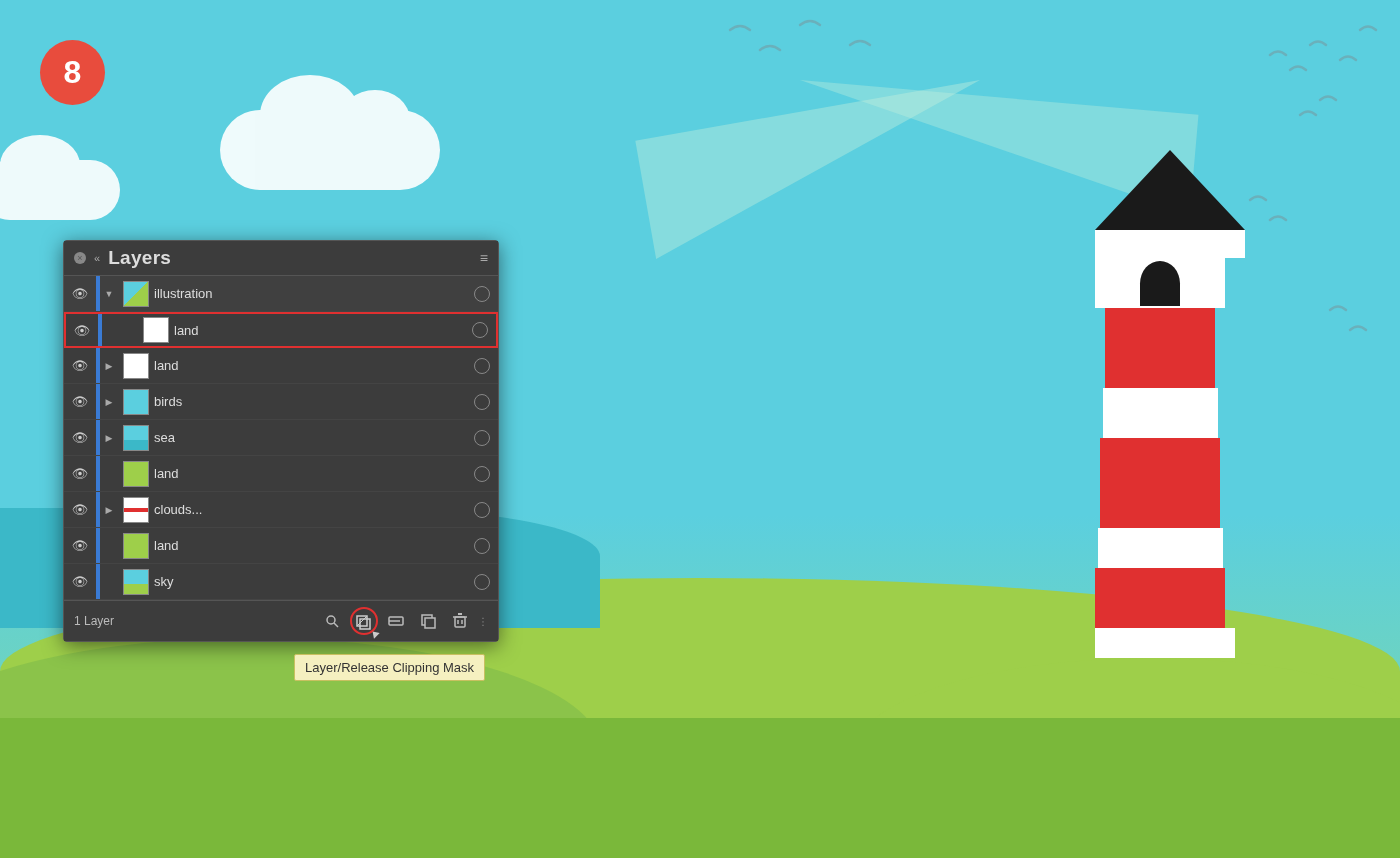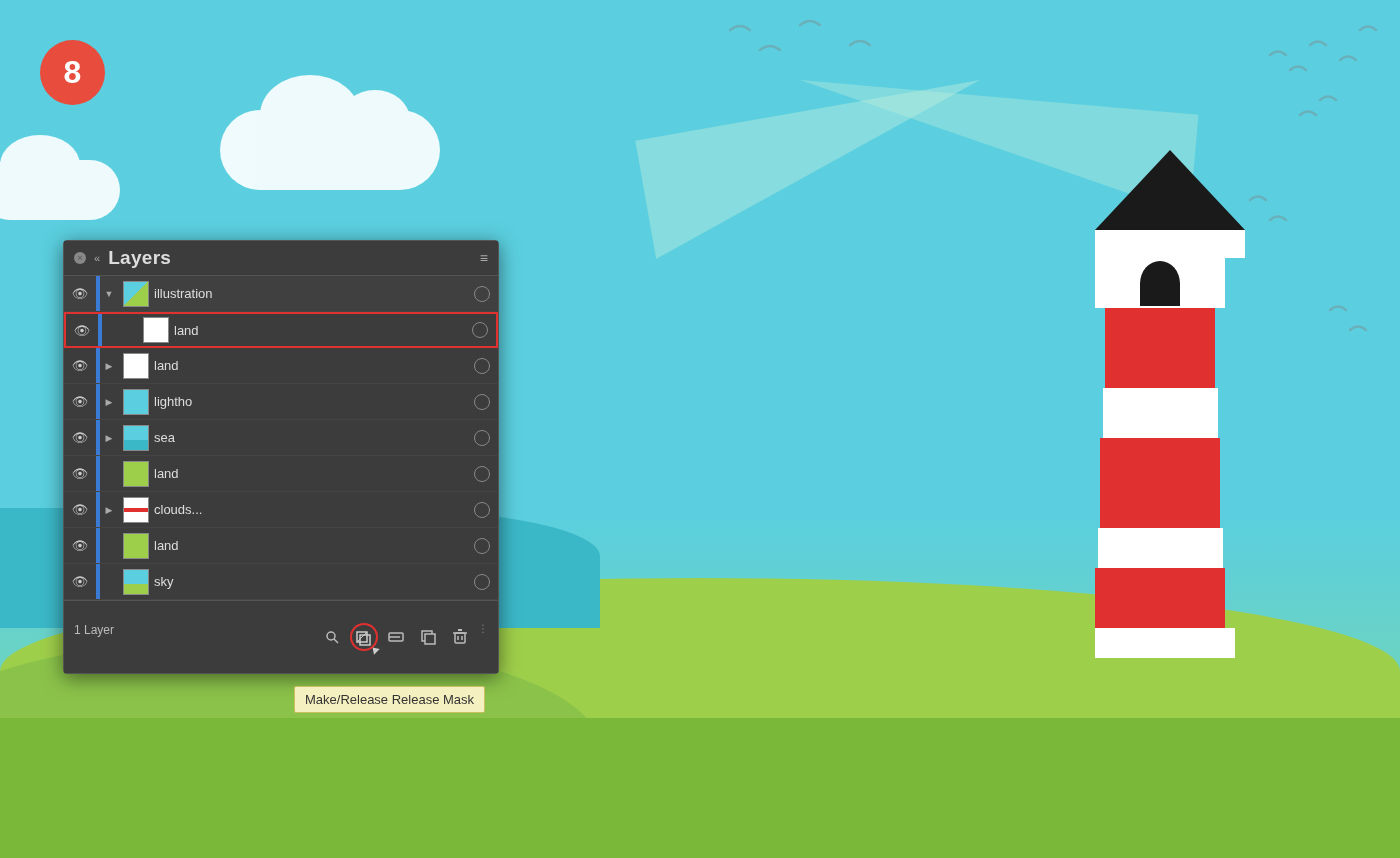--- a/index.html
+++ b/index.html
@@ -410,22 +410,22 @@
     .circle-target {
       width: 16px;
       height: 16px;
       border: 1.5px solid #888;
       border-radius: 50%;
     }
 
     
     .panel-bottom {
       display: flex;
-      align-items: flex-start;
-      padding: 22px 10px;
+      align-items: center;
+      padding: 6px 10px;
       background: #3c3c3c;
       border-top: 1px solid #555;
       gap: 4px;
     }
 
     .layer-count {
       color: #bbb;
       font-size: 12px;
       margin-right: auto;
     }
@@ -617,21 +617,21 @@
       <div class="layer-circle">
         <div class="circle-target"></div>
       </div>
     </div>
 
     <div class="layer-row">
       <div class="eye-icon">👁</div>
       <div class="blue-bar"></div>
       <div class="expand-arrow">▶</div>
       <div class="layer-thumbnail thumb-clouds"></div>
-      <span class="layer-name">lightho</span>
+      <span class="layer-name">birds</span>
       <div class="layer-circle">
         <div class="circle-target"></div>
       </div>
     </div>
 
     <div class="layer-row">
       <div class="eye-icon">👁</div>
       <div class="blue-bar"></div>
       <div class="expand-arrow">▶</div>
       <div class="layer-thumbnail thumb-sea"></div>
@@ -728,14 +728,14 @@
         <line x1="1" y1="4" x2="15" y2="4" stroke="#bbb" stroke-width="1.5"></line>
         <line x1="6" y1="1" x2="10" y2="1" stroke="#bbb" stroke-width="2"></line>
         <line x1="6" y1="7" x2="6" y2="11" stroke="#bbb" stroke-width="1.5"></line>
         <line x1="10" y1="7" x2="10" y2="11" stroke="#bbb" stroke-width="1.5"></line>
       </svg>
     </div>
 
     <div style="color:#888;font-size:10px;">⋮</div>
   </div>
 
-  <div class="tooltip">Make/Release Release Mask</div>
+  <div class="tooltip">Layer/Release Clipping Mask</div>
 </div>
 
 </body></html>

